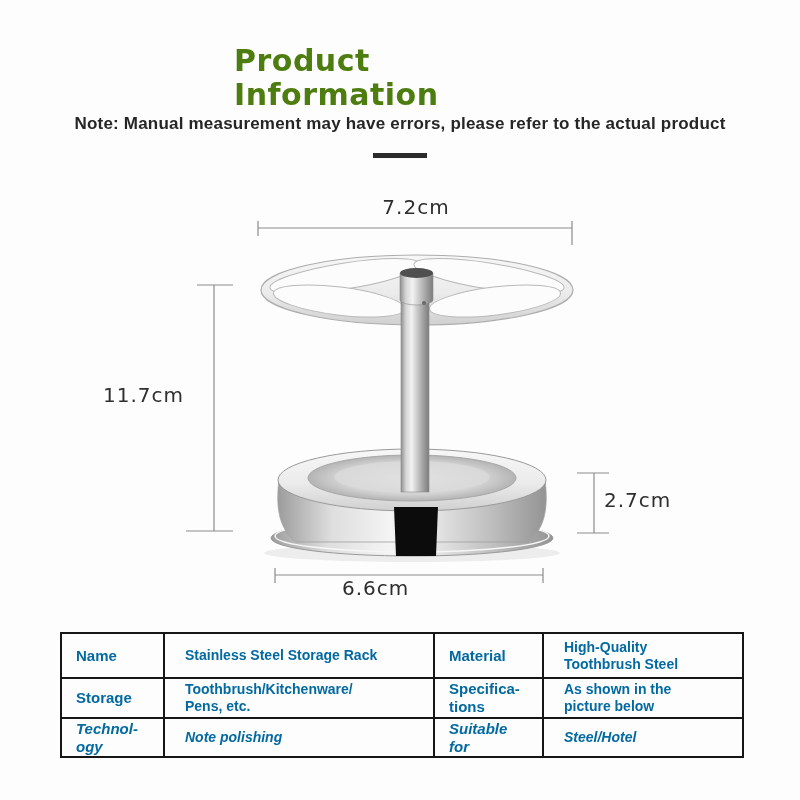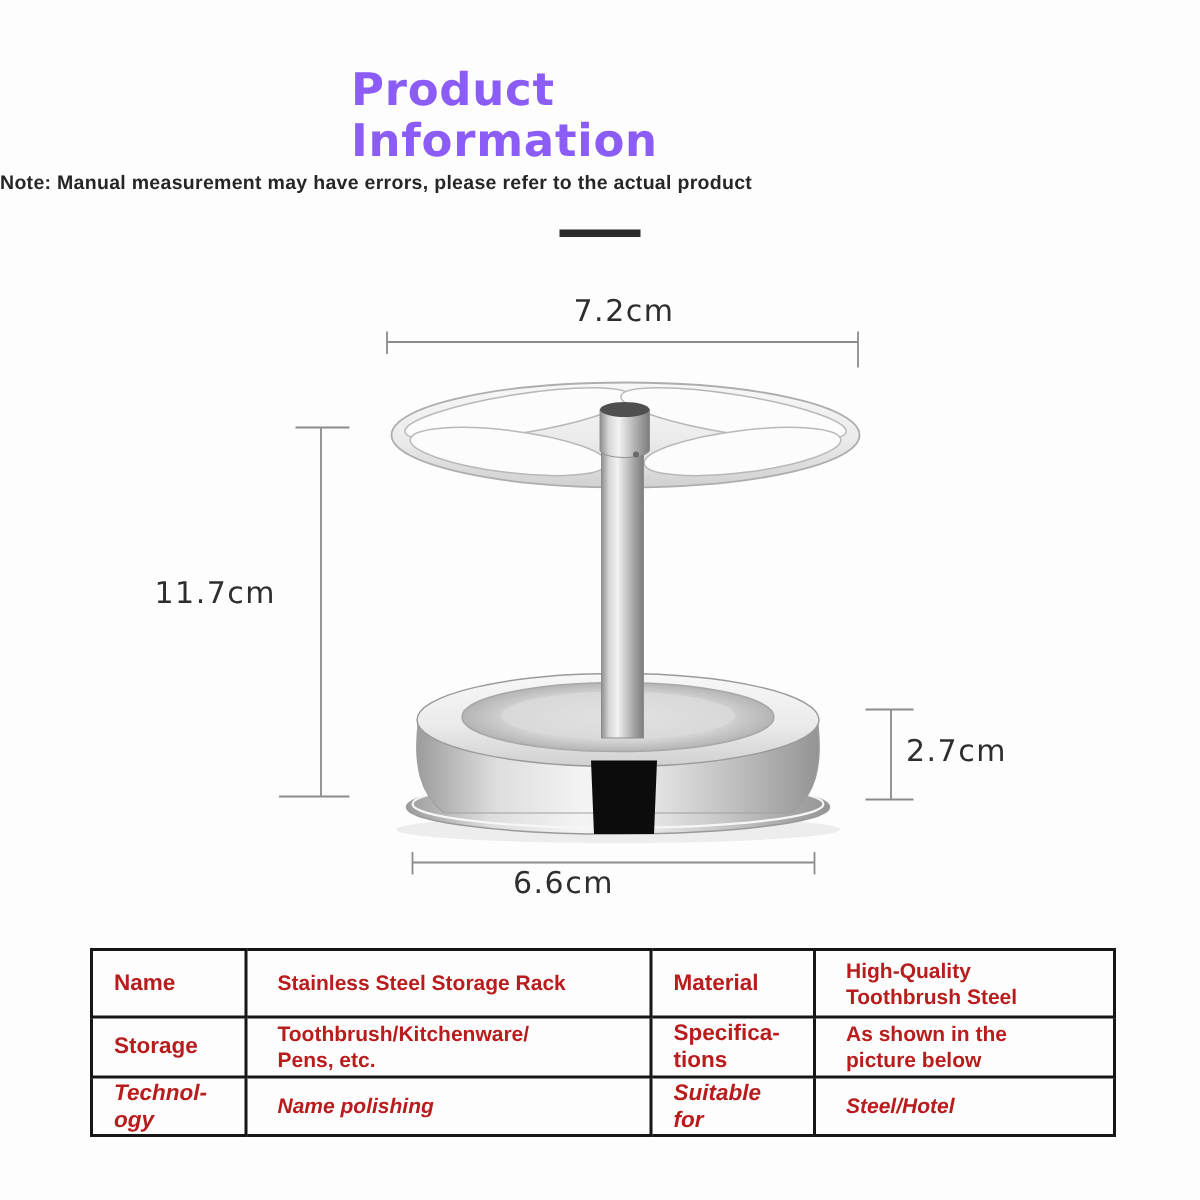--- a/index.html
+++ b/index.html
@@ -8,26 +8,26 @@
     background:#fdfdfd; overflow:hidden;
     font-family:"Liberation Sans", sans-serif;
     color:#1f1f1f;
   }
   .abs { position:absolute; }
 
   .title {
     left:234px; top:44px;
     font-family:"DejaVu Sans", sans-serif;
     font-weight:bold; font-size:30px; line-height:34px;
-    letter-spacing:0.5px; color:#8b5cf6;
+    letter-spacing:0.5px; color:#4d7c0f;
     white-space:pre-line;
   }
   .note {
-    left:0; top:114px; width:800px; text-align:left;
-    font-weight:bold; font-size:13px; color:#262626;
+    left:0; top:114px; width:800px; text-align:center;
+    font-weight:bold; font-size:17px; color:#262626;
     letter-spacing:0.2px;
   }
   .dash {
     left:373px; top:153px; width:54px; height:5px;
     background:#2b2b2b;
   }
 
   .dim-label {
     font-family:"DejaVu Sans", sans-serif;
     font-size:20px; color:#2e2e2e; letter-spacing:1px;
@@ -39,21 +39,21 @@
 
   svg.scene { left:0; top:0; width:800px; height:800px; }
 
   table.spec {
     position:absolute; left:60px; top:632px;
     border-collapse:collapse; table-layout:fixed;
     width:682px;
   }
   table.spec td {
     border:2px solid #161616;
-    font-weight:bold; color:#b91c1c;
+    font-weight:bold; color:#0369a1;
     vertical-align:middle;
     white-space:pre-line; line-height:1.18;
   }
   td.c-label { font-size:15px; padding-left:14px; }
   td.c-value { font-size:14px; padding-left:20px; }
   tr.r0 { height:45px; } tr.r1 { height:40px; } tr.r2 { height:38px;font-style:italic; }
   col.w0 { width:103px; } col.w1 { width:270px; }
   col.w2 { width:109px; } col.w3 { width:200px; }
 </style>
 </head>
@@ -162,21 +162,21 @@
         <td class="c-value">Toothbrush/Kitchenware/
 Pens, etc.</td>
         <td class="c-label">Specifica-
 tions</td>
         <td class="c-value">As shown in the
 picture below</td>
       </tr>
       <tr class="r2">
         <td class="c-label">Technol-
 ogy</td>
-        <td class="c-value">Name polishing</td>
+        <td class="c-value">Note polishing</td>
         <td class="c-label">Suitable
 for</td>
         <td class="c-value">Steel/Hotel</td>
       </tr>
     </tbody>
   </table>
 
 </div>
 
 </body></html>

